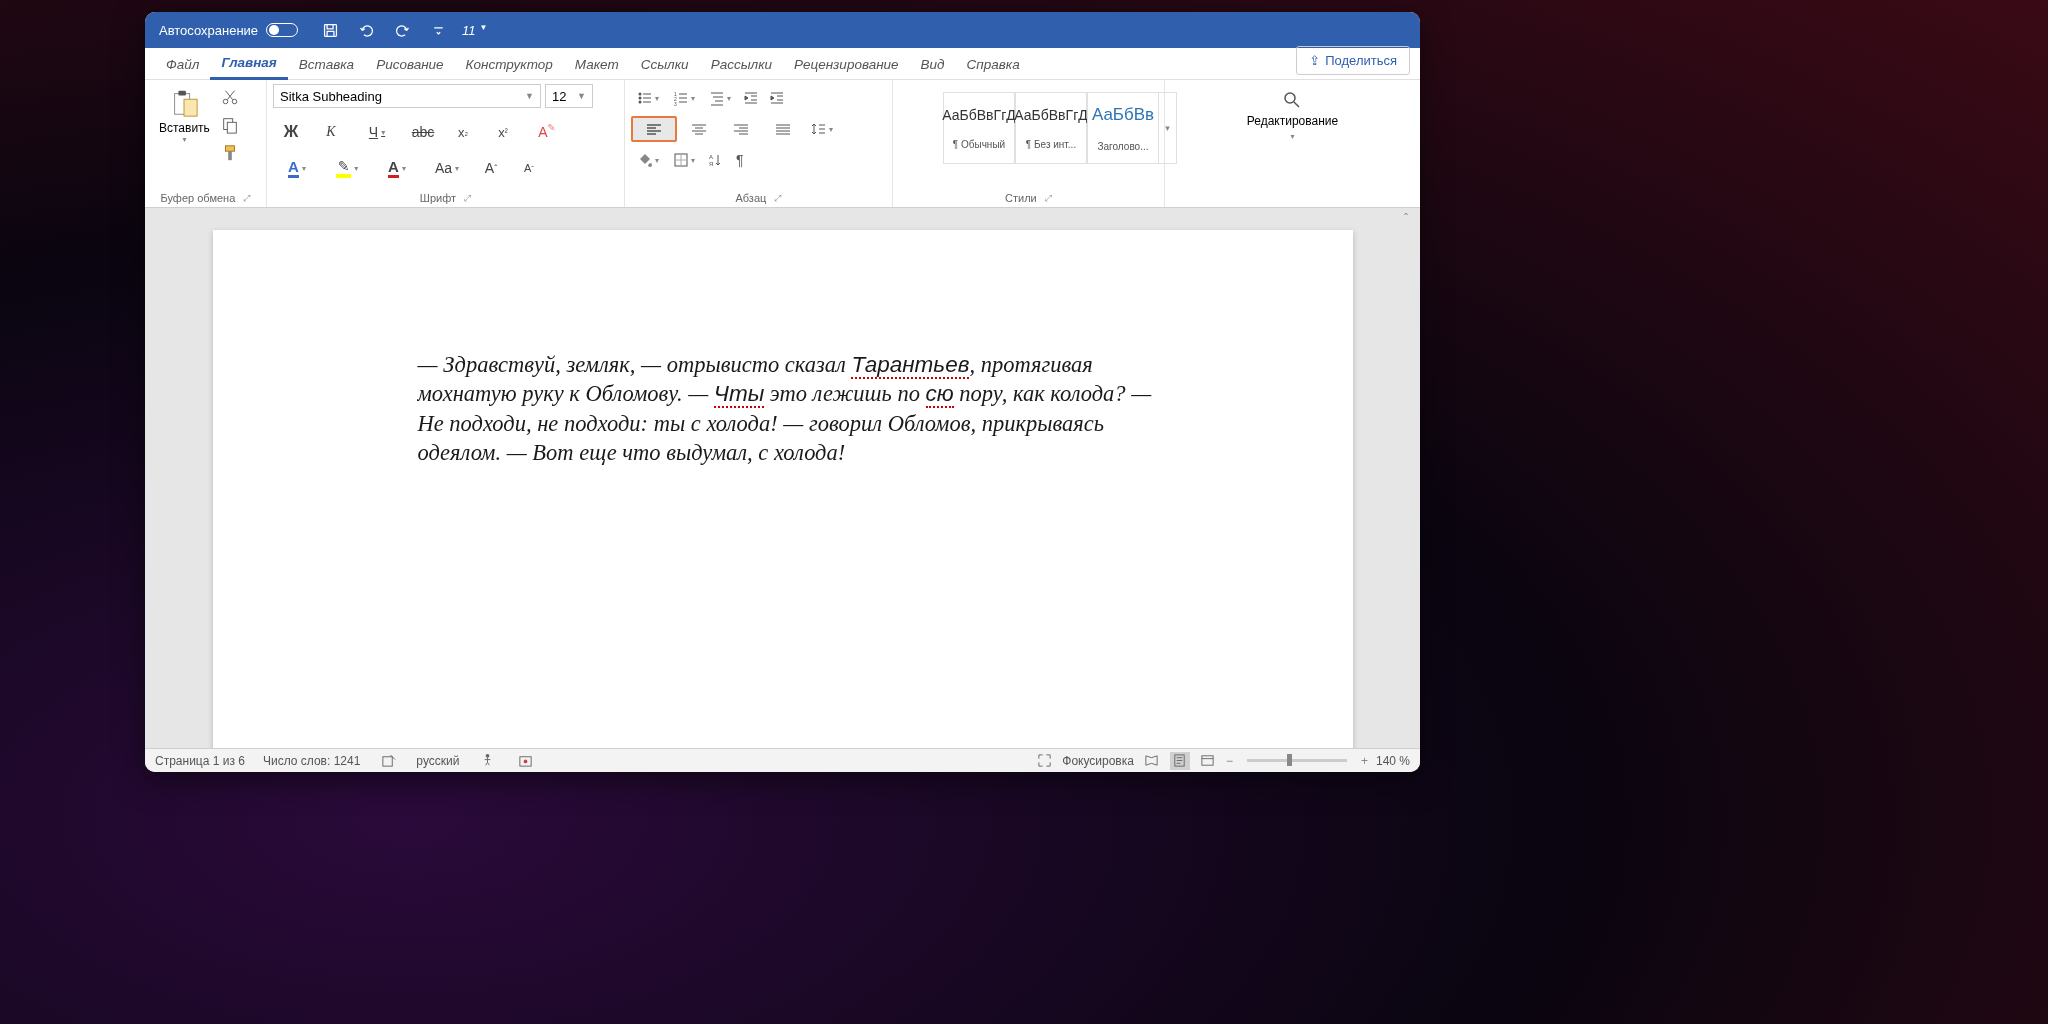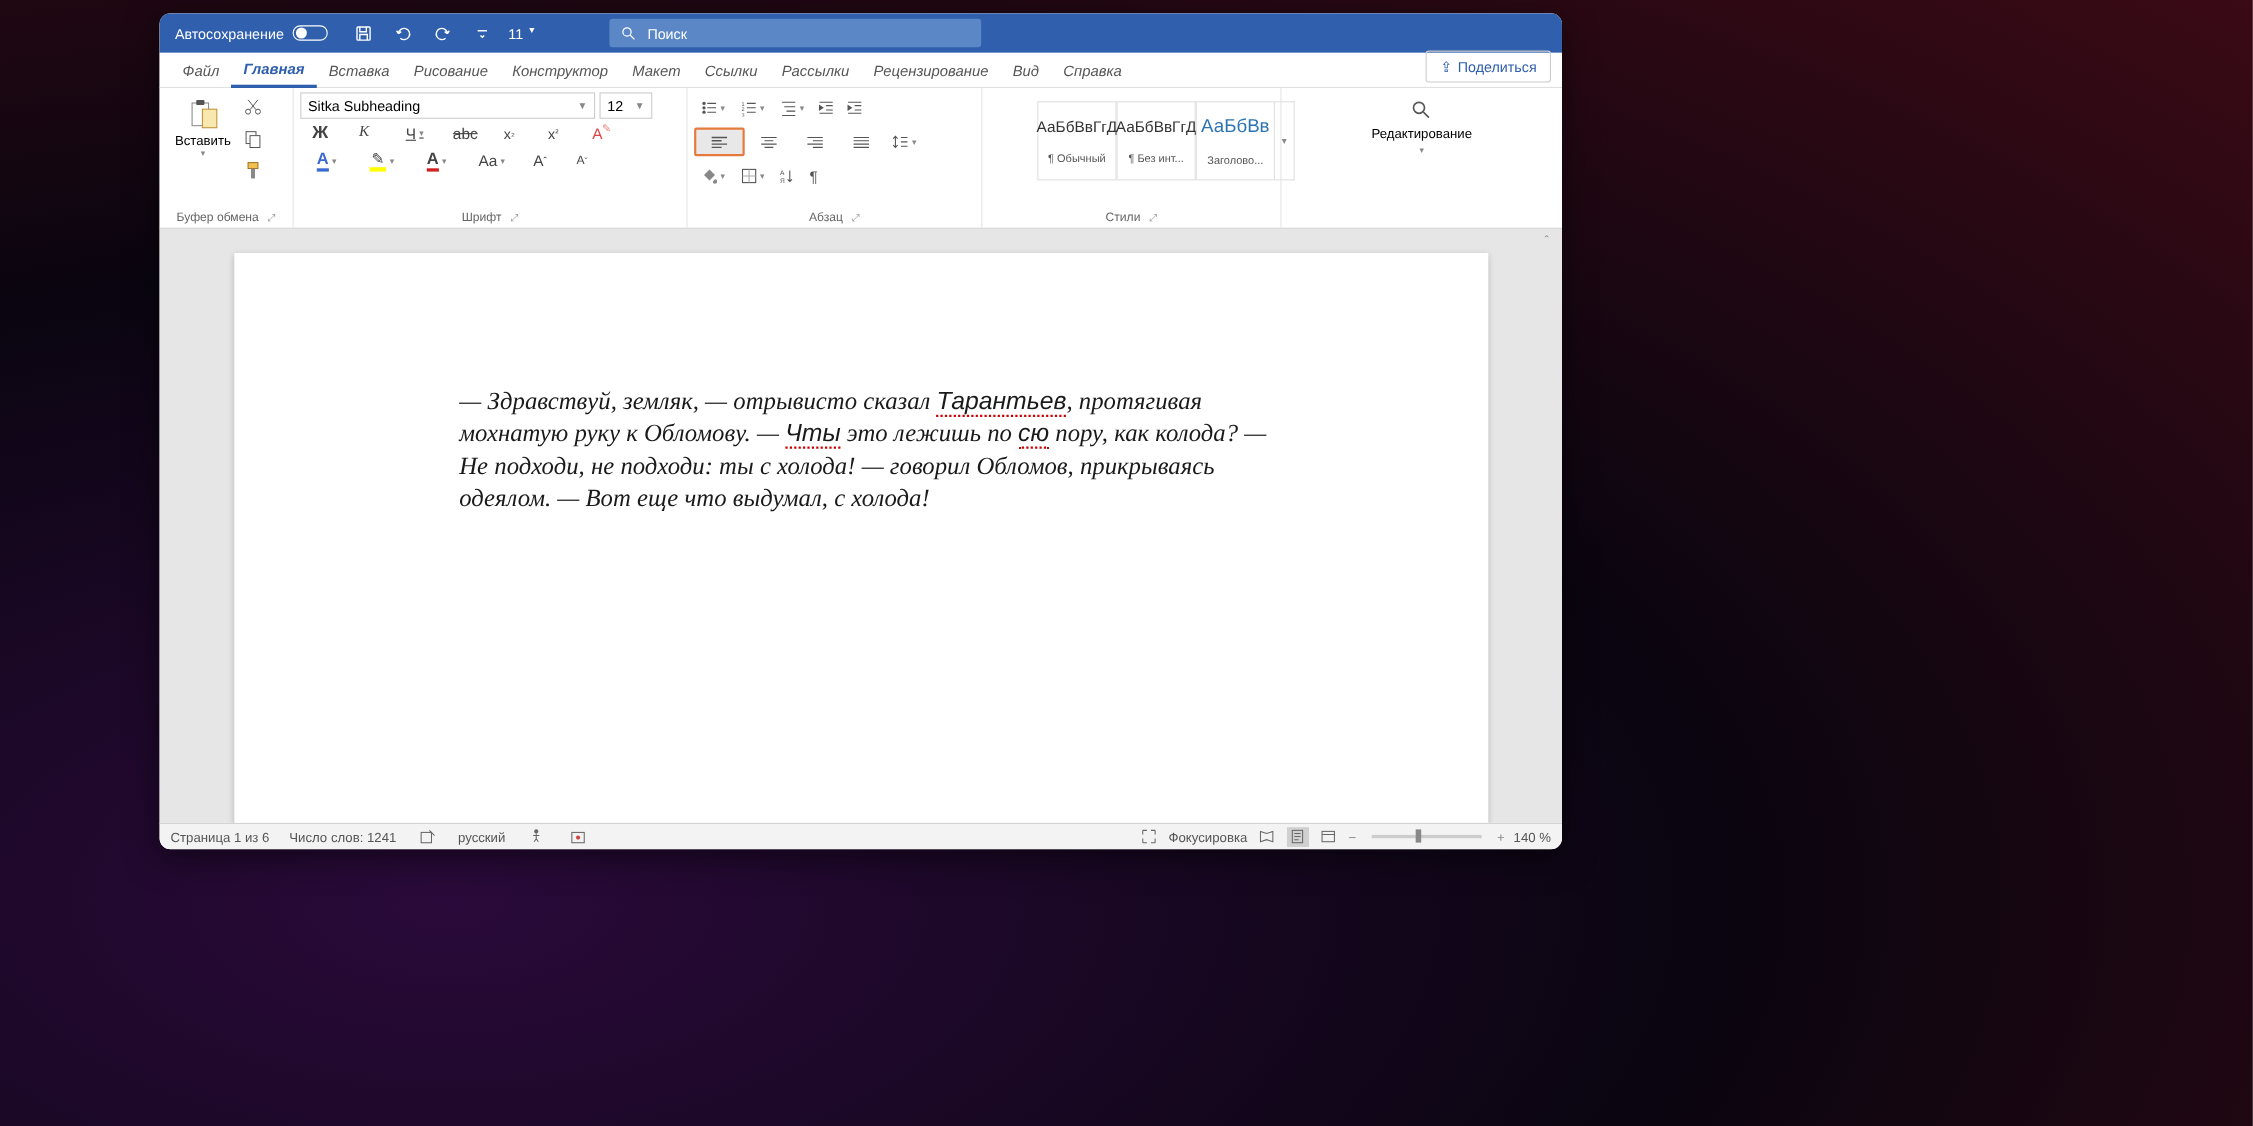--- a/index.html
+++ b/index.html
@@ -4,41 +4,41 @@
 <style>
 *{margin:0;padding:0;box-sizing:border-box;font-family:'Segoe UI',Arial,sans-serif;}
 body{background:radial-gradient(ellipse at 20% 80%,#2a0a3a 0%,#0a0510 50%,#3a0a15 100%);width:2048px;height:1024px;overflow:hidden;position:relative;}
 .window{position:absolute;left:145px;top:12px;width:1275px;height:760px;background:#fff;border-radius:10px;overflow:hidden;box-shadow:0 8px 30px rgba(0,0,0,0.5);display:flex;flex-direction:column;}
 .titlebar{background:#2F5FAD;height:36px;display:flex;align-items:center;color:#fff;font-size:13px;}
 .autosave{display:flex;align-items:center;gap:8px;padding:0 14px;}
 .switch{width:32px;height:14px;border:1px solid #fff;border-radius:8px;position:relative;}
 .switch::after{content:'';position:absolute;width:10px;height:10px;background:#fff;border-radius:50%;top:1px;left:2px;}
 .tb-btn{width:36px;height:36px;display:flex;align-items:center;justify-content:center;color:#fff;}
 .tb-btn svg{width:17px;height:17px;fill:none;stroke:#fff;stroke-width:1.5;}
-.qat-num{margin:0 6px;font-size:13px;display:flex;align-items:flex-start;gap:4px;}
+.qat-num{margin:0 6px;font-size:13px;display:flex;align-items:flex-start;gap:4px;font-style:italic;}
 .search{margin-left:60px;background:#5B87C6;height:26px;width:338px;border-radius:3px;display:flex;align-items:center;padding:0 10px;gap:10px;}
 .search svg{width:15px;height:15px;fill:none;stroke:#fff;stroke-width:1.5;}
 .win-btns{margin-left:auto;display:flex;}
 .login-btn{background:#fff;color:#2F5FAD;padding:3px 12px;border-radius:2px;font-size:12px;margin-right:20px;}
 .win-btn{width:42px;height:36px;display:flex;align-items:center;justify-content:center;}
 .win-btn svg{width:13px;height:13px;fill:none;stroke:#fff;stroke-width:1.2;}
 .tabs{background:#fff;height:32px;display:flex;align-items:flex-end;padding:0 10px;border-bottom:1px solid #e0e0e0;position:relative;}
 .tab{padding:7px 11px;font-size:13.5px;color:#555;cursor:pointer;font-style:italic;}
 .tab.active{color:#2F5FAD;font-weight:600;border-bottom:3px solid #2F5FAD;margin-bottom:-1px;}
 .share{margin-left:auto;color:#2F5FAD;font-size:13px;padding:6px 12px;display:flex;align-items:center;gap:5px;border:1px solid #ccc;border-radius:3px;margin-bottom:4px;}
 .ribbon{background:#fff;height:128px;display:flex;border-bottom:1px solid #d0d0d0;}
 .group{border-right:1px solid #e5e5e5;display:flex;flex-direction:column;padding:4px 6px 0;}
 .group-label{font-size:11px;color:#666;text-align:center;padding:3px 0;display:flex;justify-content:center;align-items:center;gap:8px;}
 .launcher{font-size:9px;color:#888;}
 .grp-body{flex:1;display:flex;align-items:flex-start;gap:3px;}
 .clip-main{display:flex;flex-direction:column;align-items:center;padding:4px 8px;}
 .clip-main svg{width:32px;height:30px;}
 .clip-side{display:flex;flex-direction:column;gap:6px;padding-top:4px;}
 .clip-side svg{width:18px;height:18px;fill:#555;}
-.font-box{display:flex;flex-direction:column;gap:1px;}
+.font-box{display:flex;flex-direction:column;gap:12px;}
 .font-row{display:flex;gap:4px;align-items:center;}
 .font-sel{border:1px solid #ccc;height:24px;font-size:13px;padding:0 6px;display:flex;align-items:center;justify-content:space-between;background:#fff;}
 .fname{width:268px;}
 .fsize{width:48px;}
 .fbtn{width:24px;height:24px;display:flex;align-items:center;justify-content:center;font-size:14px;color:#444;position:relative;}
 .fbtn.wide{width:36px;}
 .bold{font-weight:bold;font-size:16px;}
 .italic{font-style:italic;font-family:Georgia;}
 .under{text-decoration:underline;}
 .strike{text-decoration:line-through;}
@@ -103,27 +103,20 @@
       </div>
     <div class="tb-btn">
         <svg viewBox="0 0 20 20">
           <path d="M5 7h10M8 12l2 2 2-2"></path>
         </svg>
       </div>
     <div class="qat-num">
         <span>11</span>
         <span style="font-size:8px">▼</span>
       </div>
-    <div class="search">
-      <svg viewBox="0 0 20 20">
-          <circle cx="8" cy="8" r="5"></circle>
-          <path d="M12 12l5 5"></path>
-        </svg>
-      <span>Поиск</span>
-    </div>
   </div>
 
   <div class="tabs">
     <div class="tab">Файл</div>
     <div class="tab active">Главная</div>
     <div class="tab">Вставка</div>
     <div class="tab">Рисование</div>
     <div class="tab">Конструктор</div>
     <div class="tab">Макет</div>
     <div class="tab">Ссылки</div>

